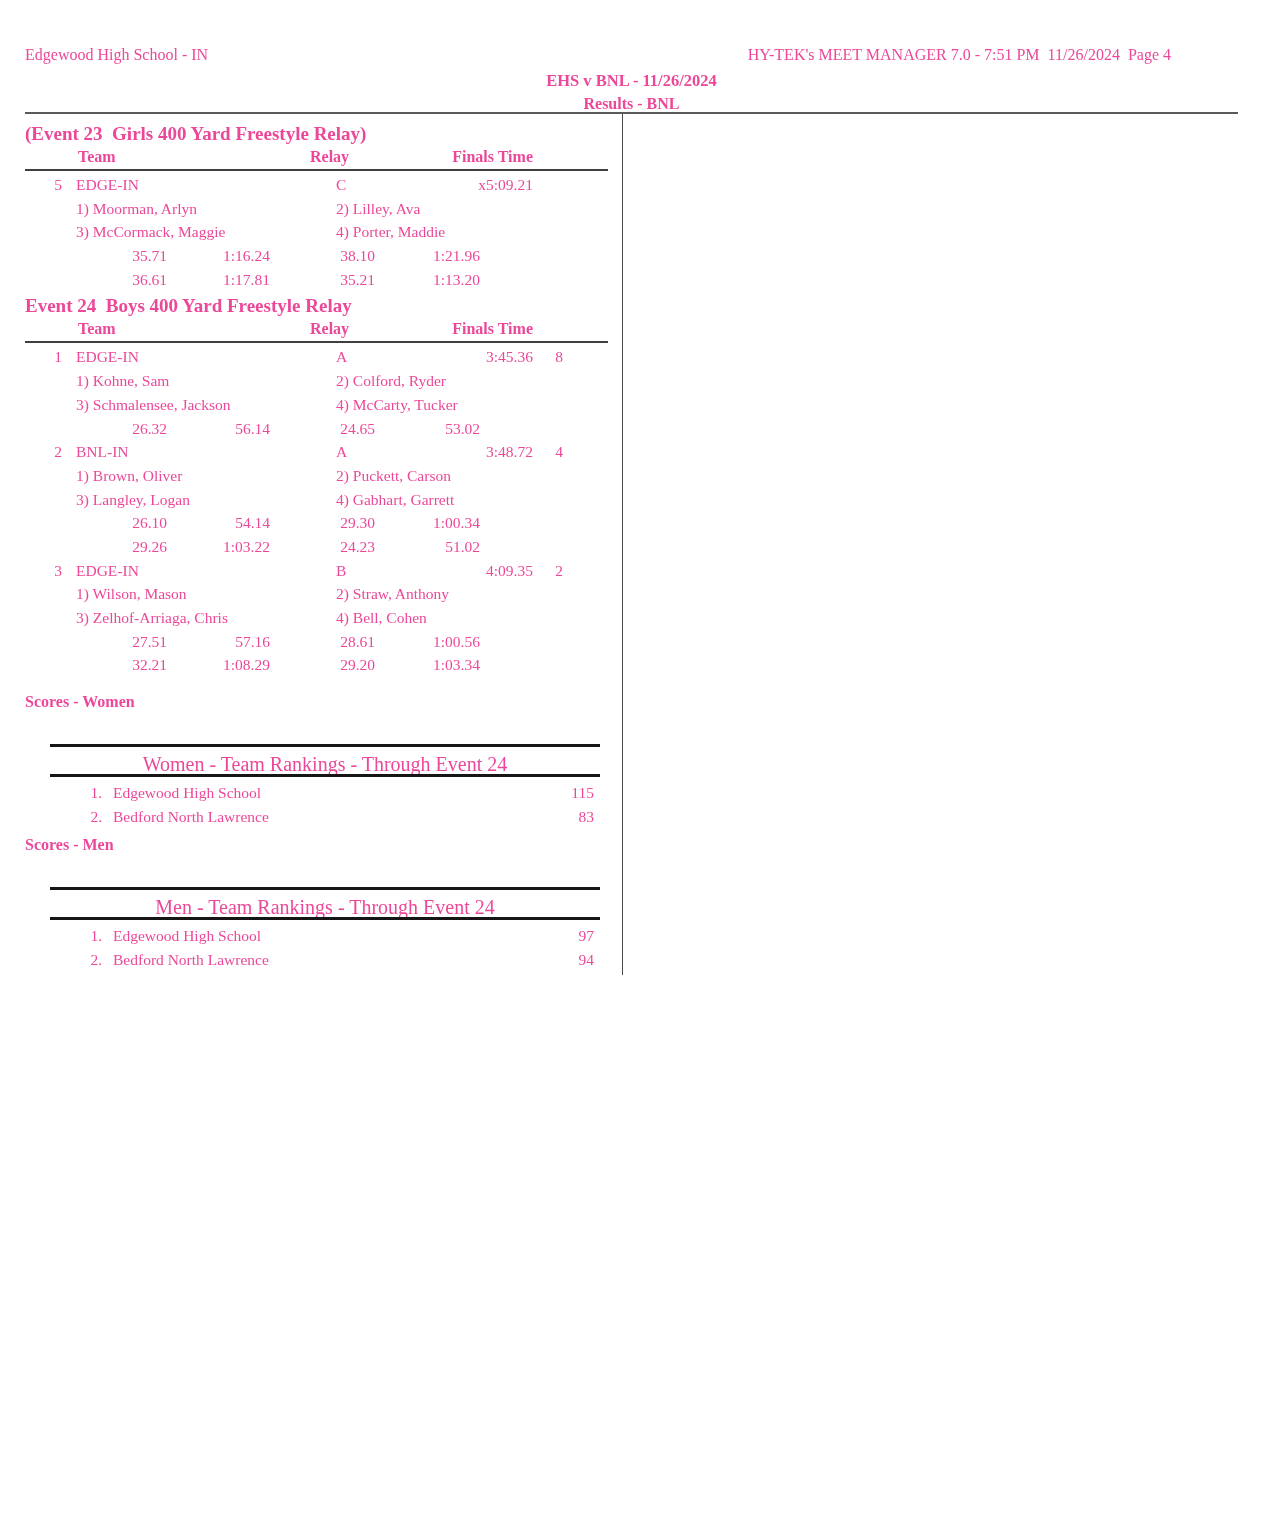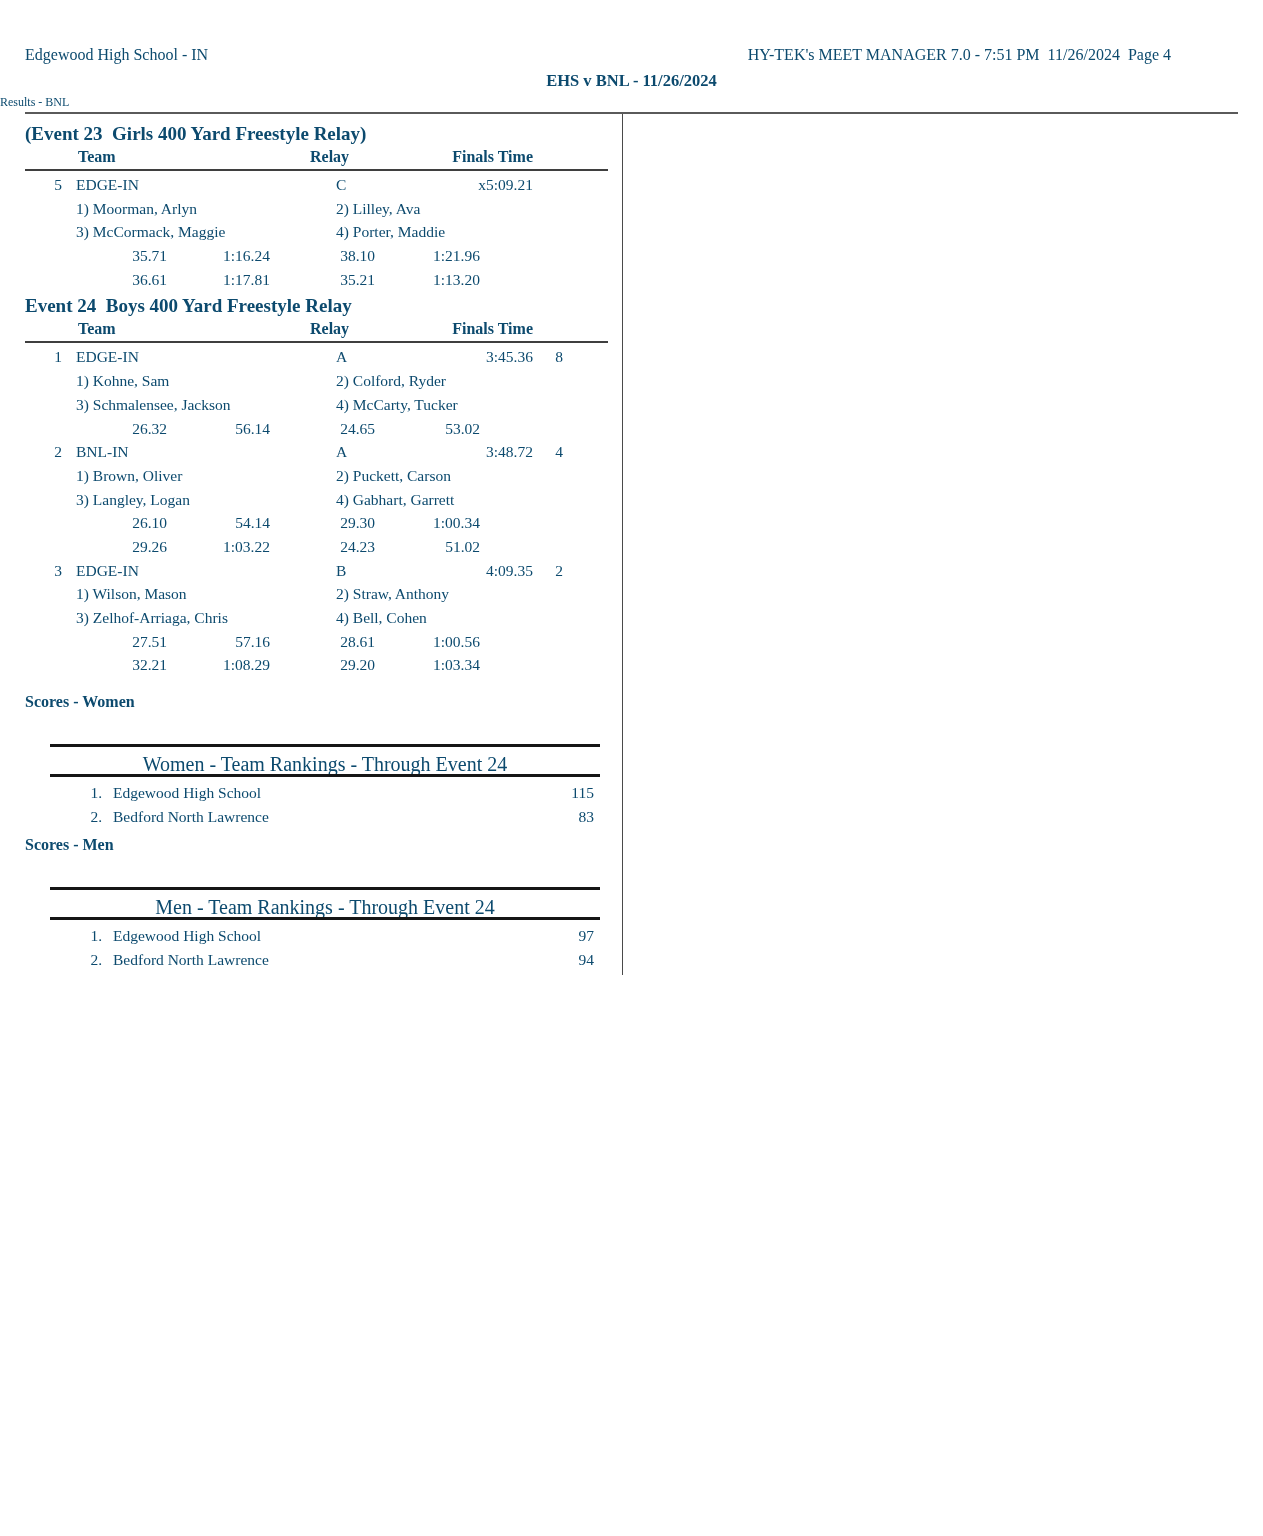--- a/index.html
+++ b/index.html
@@ -1,24 +1,24 @@
 <!DOCTYPE html>
 <html><head>
 <meta charset="utf-8">
 <style>
   html,body{margin:0;padding:0;background:#ffffff;}
   .page{
     position:relative; width:1263px; height:1536px; background:#ffffff;
-    font-family:"Liberation Serif", serif; color:#0c4a6e; overflow:hidden;
+    font-family:"Liberation Serif", serif; color:#ec4899; overflow:hidden;
   }
   .pre{white-space:pre;}
   .hdr-left{position:absolute; left:25px; top:46px; font-size:16px;}
   .hdr-right{position:absolute; right:92px; top:46px; font-size:16px;}
   .meet-title{position:absolute; left:0; top:71px; width:100%; text-align:center; font-weight:bold; font-size:16.5px;}
-  .results-label{position:absolute; left:0; top:95px; width:100%; font-weight:normal; font-size:12px;}
+  .results-label{position:absolute; left:0; top:95px; width:100%; text-align:center; font-weight:bold; font-size:16px;}
   .page-rule{position:absolute; left:25px; top:112px; width:1213px; height:2px; background:#5a5a5a;}
   .vdivider{position:absolute; left:622px; top:114px; width:1px; height:861px; background:#4a4a4a;}
 
   .leftcol{position:absolute; left:25px; top:114px; width:583px;}
 
   .evt-title{font-weight:bold; font-size:19px; margin:9px 0 0 0; line-height:22px;}
   .evt-title.mt{margin-top:4px;}
   .thead{position:relative; height:21px; margin-top:3px; border-bottom:2px solid #3f3f3f;
          font-weight:bold; font-size:16px;}
   .thead span{position:absolute; top:0;}

